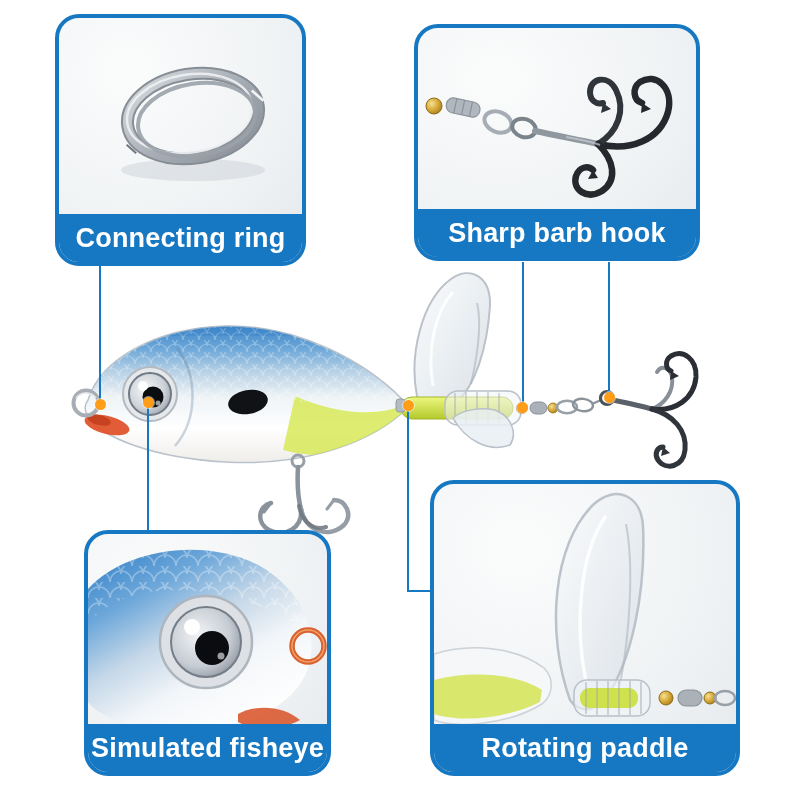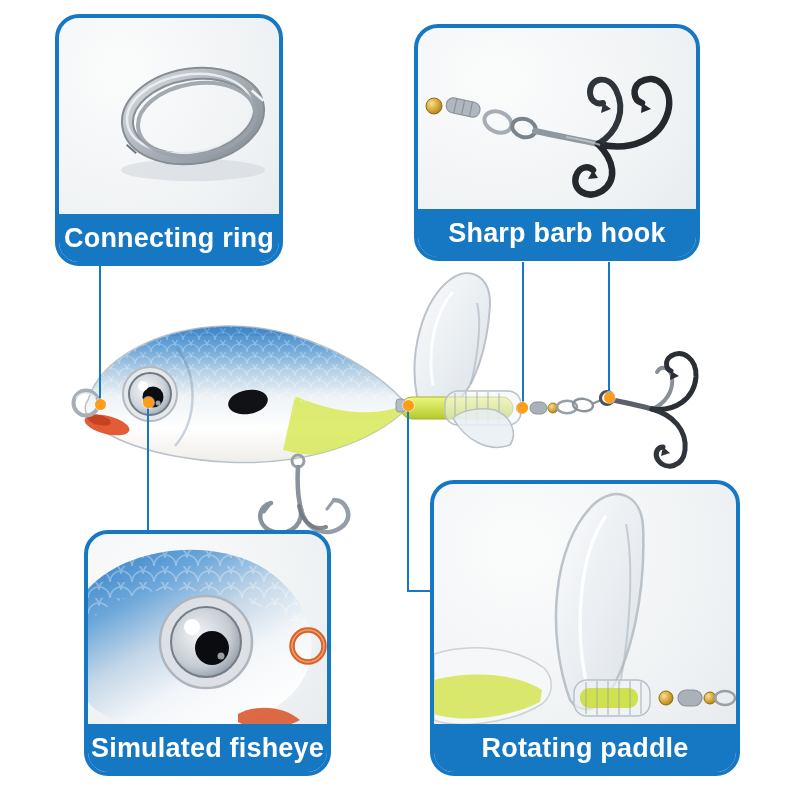--- a/index.html
+++ b/index.html
@@ -142,21 +142,21 @@
 
     <rect x="341" y="131" width="9" height="13" rx="3" fill="#b3bac1" stroke="#949ba2" stroke-width="1"></rect>
   </svg>
 
   <div class="dot" style="left:95px;top:399px;"></div>
   <div class="dot" style="left:143px;top:397px;"></div>
   <div class="dot" style="left:403px;top:400px;"></div>
   <div class="dot" style="left:517px;top:402px;"></div>
   <div class="dot" style="left:604px;top:392px;"></div>
 
-  <div class="callout" style="left:55px;top:14px;width:228px;height:252px;">
+  <div class="callout" style="left:55px;top:14px;width:251px;height:252px;">
     <svg class="photo" width="268" height="196" viewBox="0 0 268 196">
       <defs>
         <linearGradient id="ringMetal" x1="0" y1="0" x2="1" y2="1">
           <stop offset="0" stop-color="#d8dce0"></stop>
             <stop offset=".5" stop-color="#a8afb6"></stop>
             <stop offset="1" stop-color="#878e96"></stop>
         </linearGradient>
       </defs>
       <ellipse cx="134" cy="152" rx="72" ry="11" fill="#ccd2d7" opacity=".5"></ellipse>
       <g transform="rotate(-9 134 98)">

